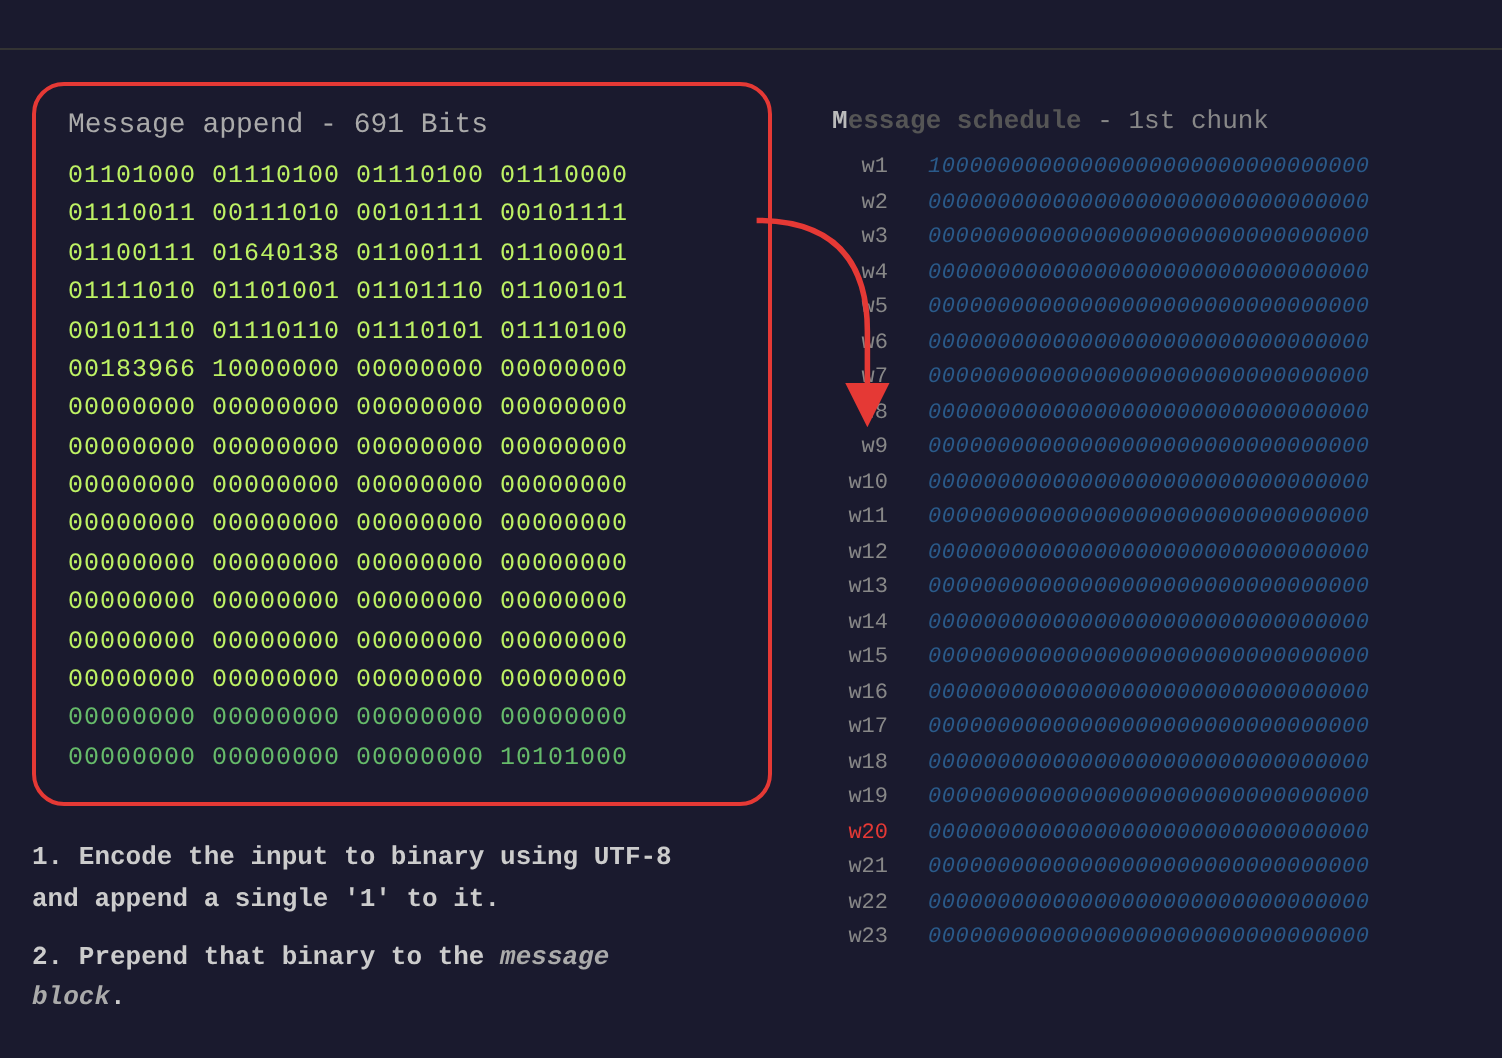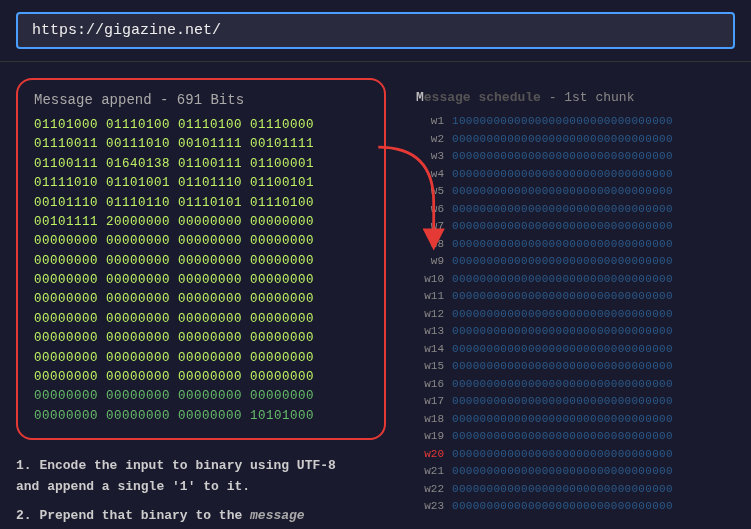--- a/index.html
+++ b/index.html
@@ -136,63 +136,63 @@
 
     .schedule-rows {
       display: flex;
       flex-direction: column;
       gap: 1px;
     }
 
     .schedule-row {
       display: flex;
       align-items: center;
-      gap: 8px;
+      gap: 20px;
       font-size: 11px;
       line-height: 1.5;
     }
 
     .schedule-label {
       color: #888;
       min-width: 28px;
       text-align: right;
       font-size: 11px;
     }
 
     .schedule-label.highlight {
       color: #e53935;
     }
 
     .schedule-bits {
       color: #2a5a8a;
       font-size: 11px;
       letter-spacing: 0.3px;
+      font-style: italic;
     }
   </style>
 </head>
 <body>
 
 <div class="top-bar">
-  <input class="url-input" type="text" value="https://gigazine.net/" style="">
 </div>
 
 <div class="main-content">
 
   <div class="left-panel">
     <div class="message-block-box">
       <div class="message-block-title">
         <span>Message append</span><span> - 691 Bits</span>
       </div>
       <div id="binary-rows-container">
           <div class="binary-row">01101000 01110100 01110100 01110000</div>
           <div class="binary-row">01110011 00111010 00101111 00101111</div>
           <div class="binary-row">01100111 01640138 01100111 01100001</div>
           <div class="binary-row">01111010 01101001 01101110 01100101</div>
           <div class="binary-row">00101110 01110110 01110101 01110100</div>
-          <div class="binary-row">00101111 20000000 00000000 00000000</div>
+          <div class="binary-row">00183966 10000000 00000000 00000000</div>
           <div class="binary-row">00000000 00000000 00000000 00000000</div>
           <div class="binary-row">00000000 00000000 00000000 00000000</div>
           <div class="binary-row">00000000 00000000 00000000 00000000</div>
           <div class="binary-row">00000000 00000000 00000000 00000000</div>
           <div class="binary-row">00000000 00000000 00000000 00000000</div>
           <div class="binary-row">00000000 00000000 00000000 00000000</div>
           <div class="binary-row">00000000 00000000 00000000 00000000</div>
           <div class="binary-row">00000000 00000000 00000000 00000000</div>
           <div class="binary-row green-row">00000000 00000000 00000000 00000000</div>
           <div class="binary-row green-row">00000000 00000000 00000000 10101000</div>

